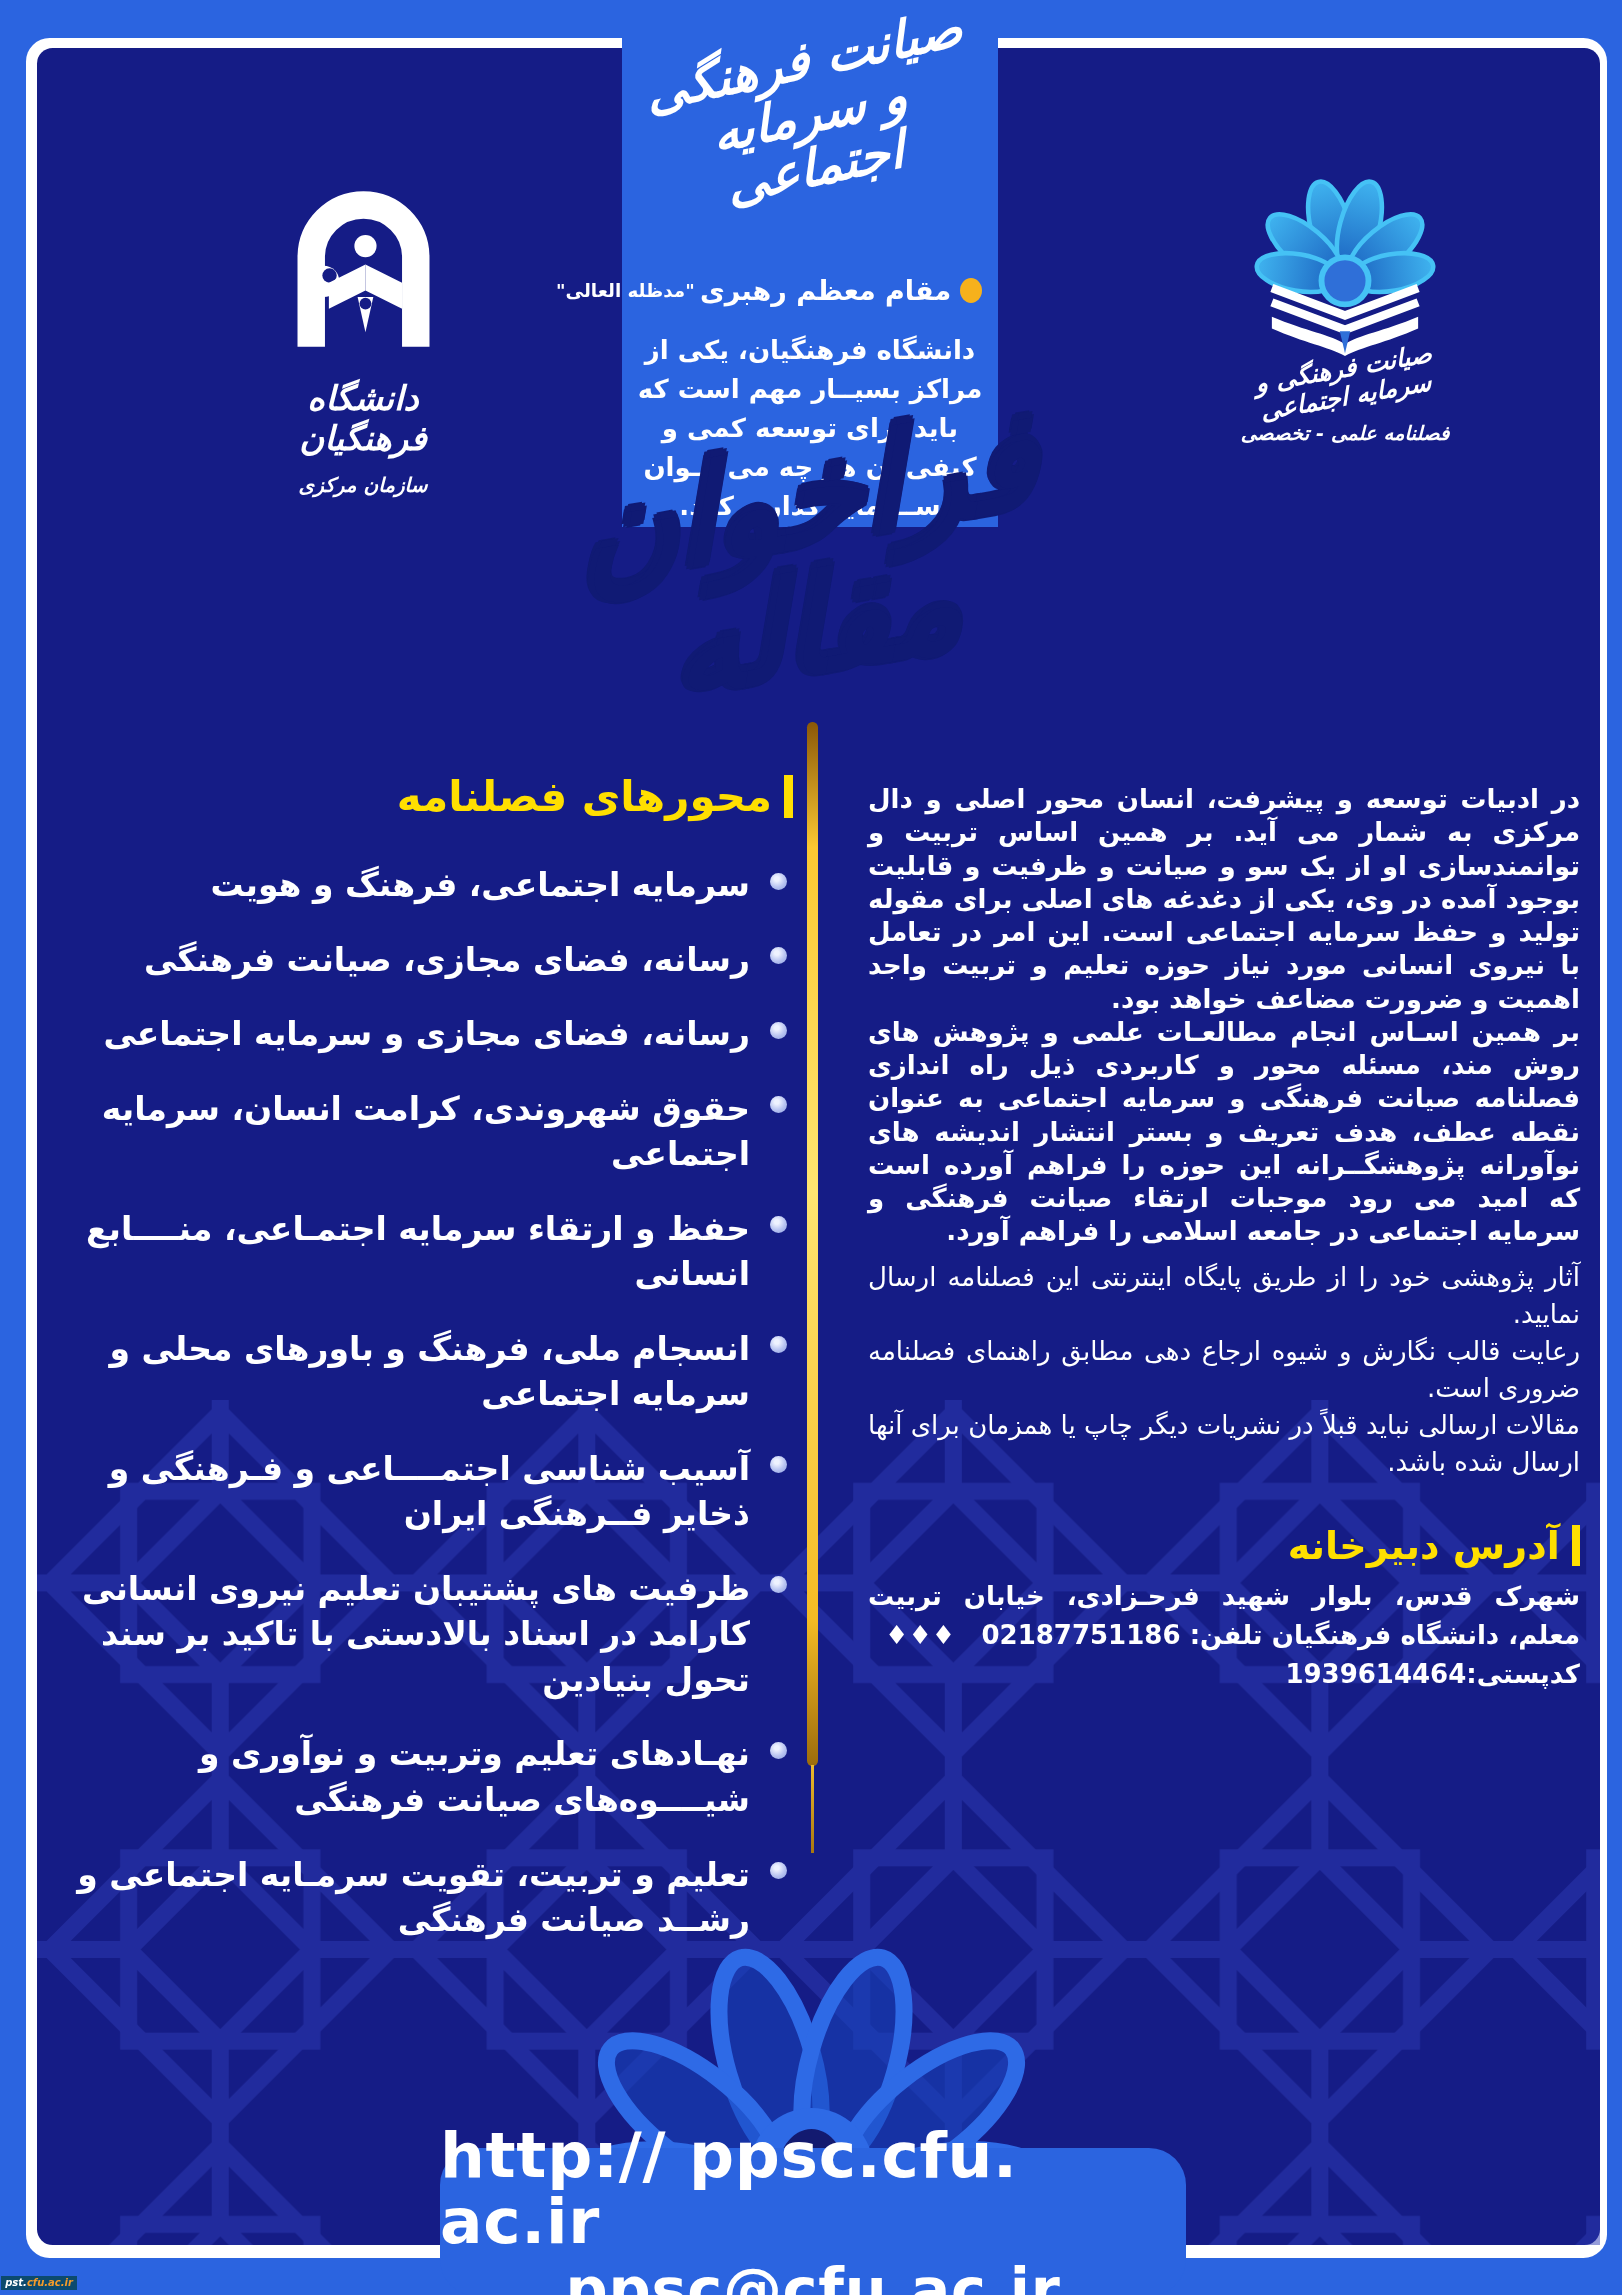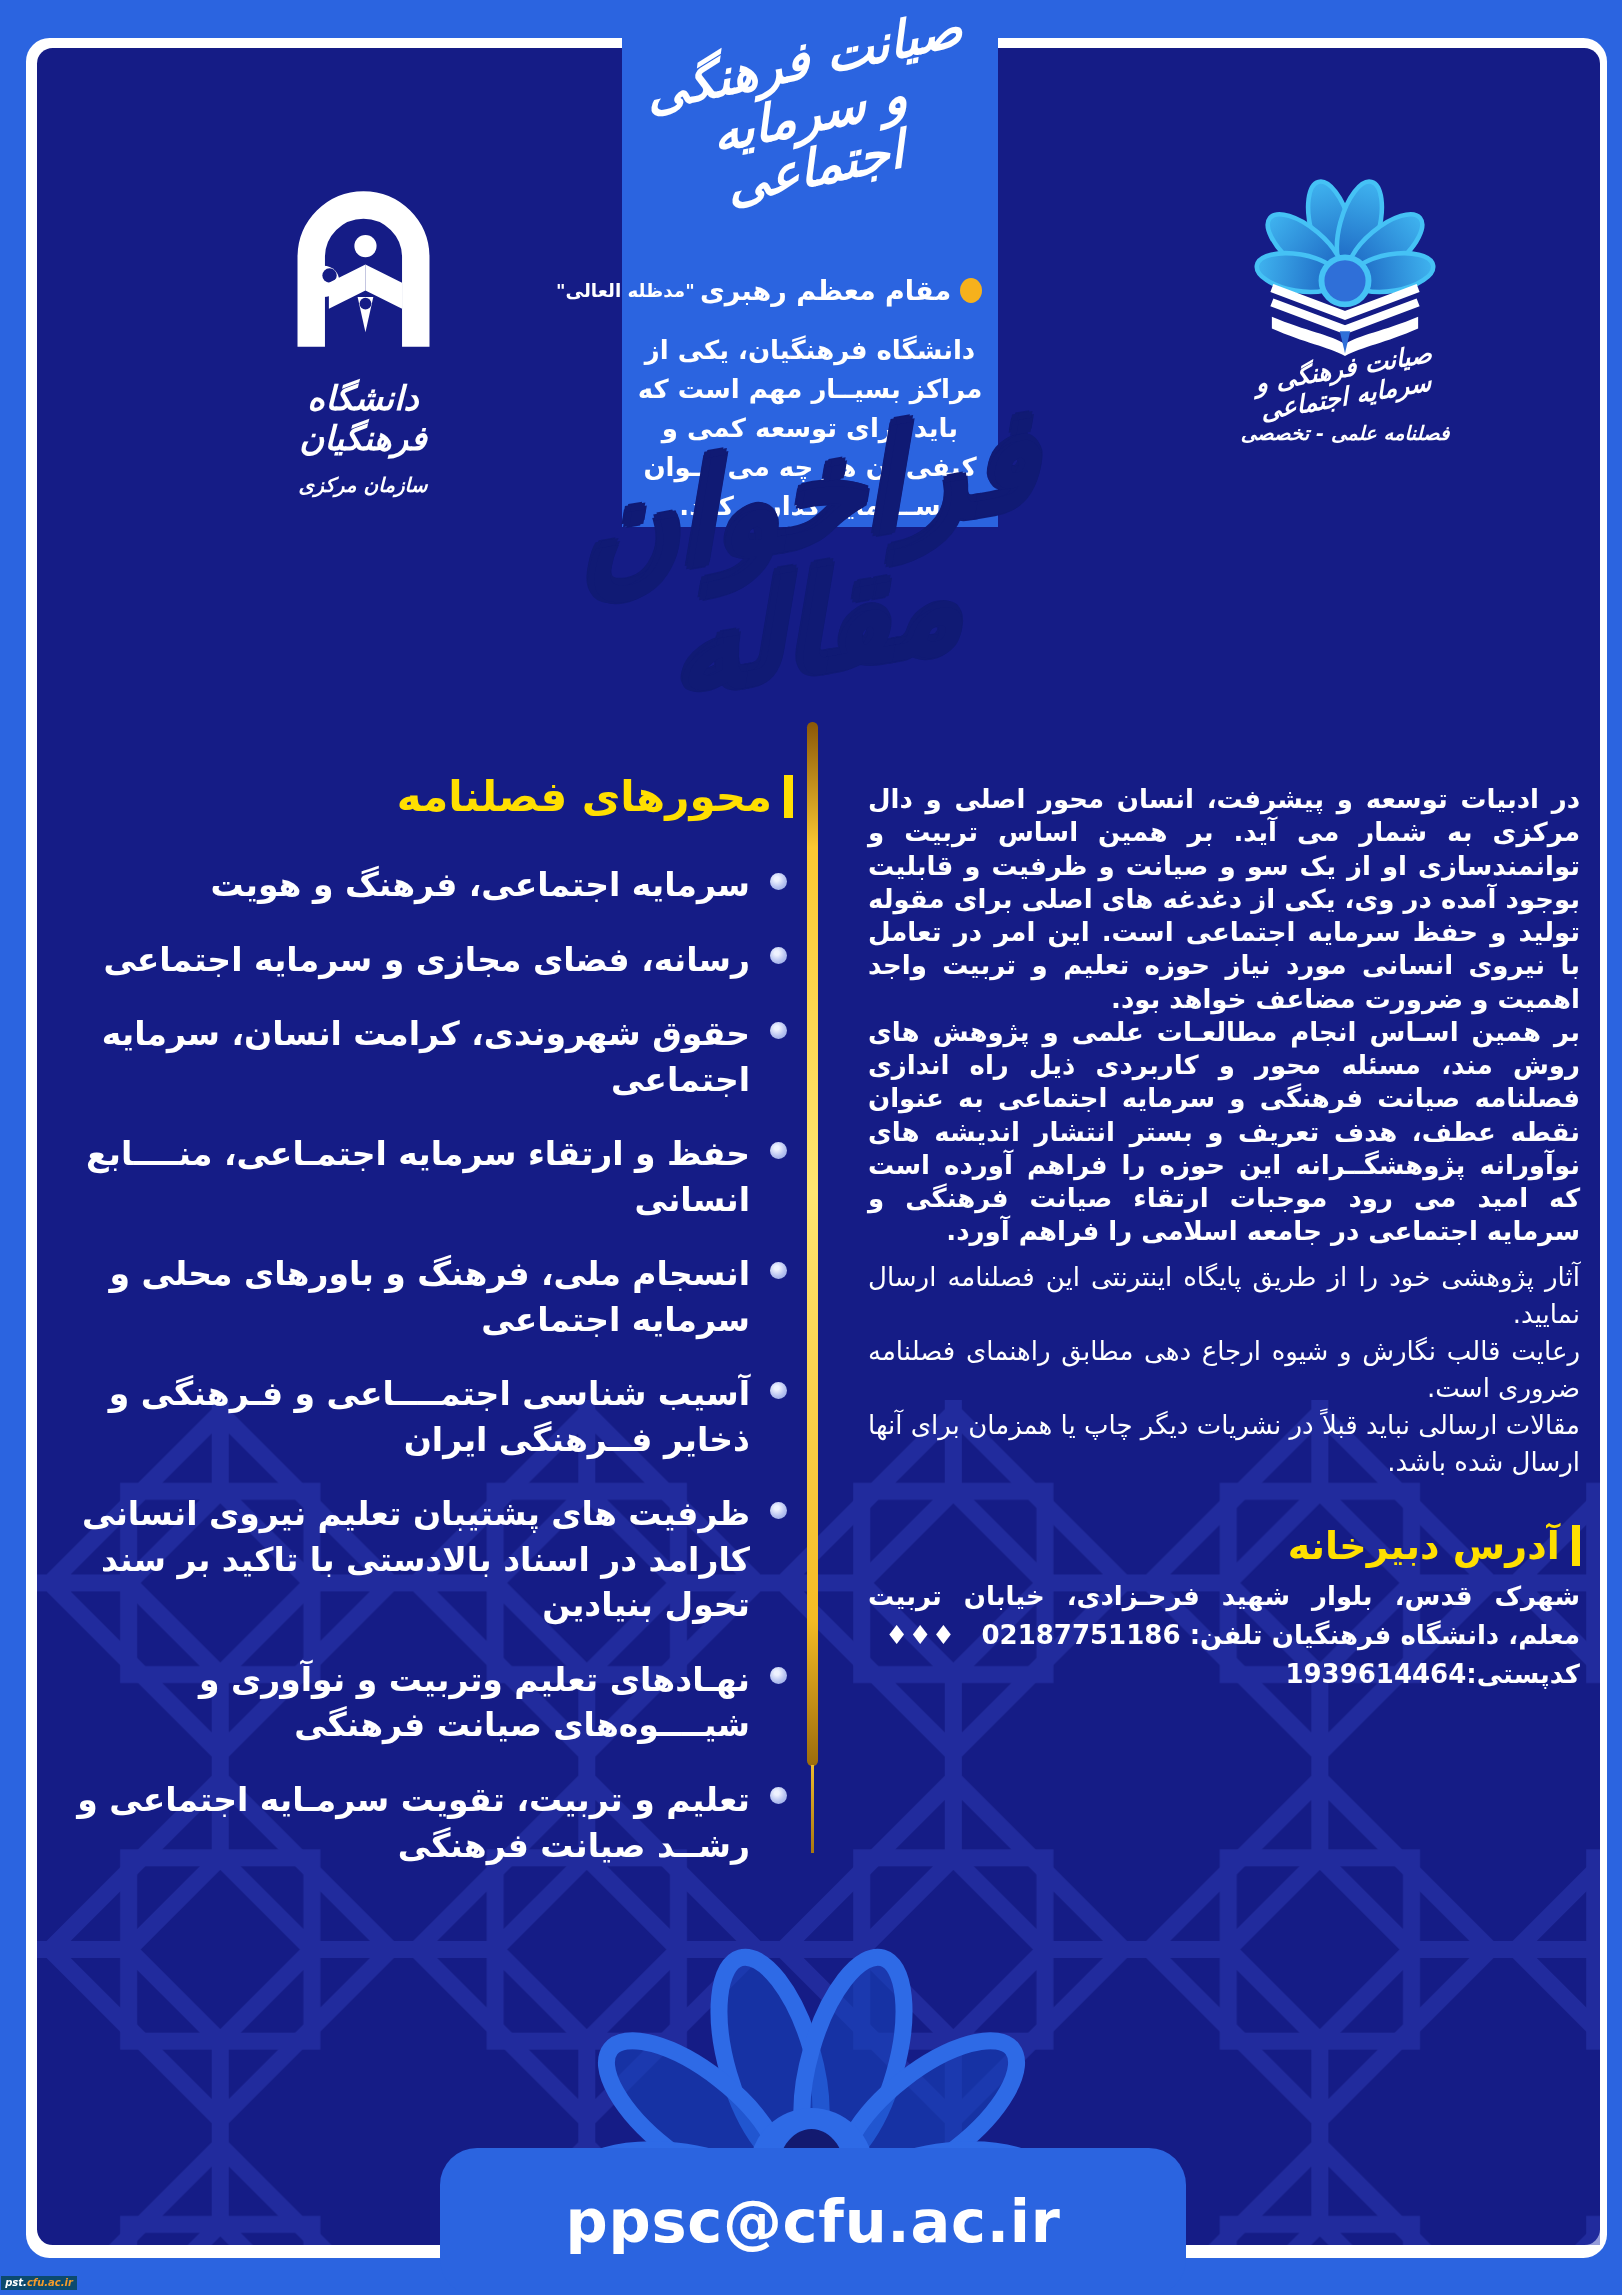--- a/index.html
+++ b/index.html
@@ -187,20 +187,21 @@
   <div class="divider"></div>
   <div class="divider-thin"></div>
 
   <div class="topics">
     <div class="sec-head">
       <span class="head-bar"></span>
       <span>محورهای فصلنامه</span>
     </div>
     <ul>
       <li><span class="bullet"></span><span>سرمایه اجتماعی، فرهنگ و هویت</span></li>
+      <li><span class="bullet"></span><span>رسانه، فضای مجازی، صیانت فرهنگی</span></li>
       <li><span class="bullet"></span><span>رسانه، فضای مجازی و سرمایه اجتماعی</span></li>
       <li><span class="bullet"></span><span>حقوق شهروندی، کرامت انسان، سرمایه اجتماعی</span></li>
       <li><span class="bullet"></span><span>حفظ و ارتقاء سرمایه اجتمـاعی، منــــابع انسانی</span></li>
       <li><span class="bullet"></span><span>انسجام ملی، فرهنگ و باورهای محلی و سرمایه اجتماعی</span></li>
       <li><span class="bullet"></span><span>آسیب شناسی اجتمــــاعی و فـرهنگی و ذخایر فــرهنگی ایران</span></li>
       <li><span class="bullet"></span><span>ظرفیت های پشتیبان تعلیم نیروی انسانی کارامد در اسناد بالادستی با تاکید بر سند تحول بنیادین</span></li>
       <li><span class="bullet"></span><span>نهـادهای تعلیم وتربیت و نوآوری و شیــــوه‌های صیانت فرهنگی</span></li>
       <li><span class="bullet"></span><span>تعلیم و تربیت، تقویت سرمـایه اجتماعی و رشــد صیانت فرهنگی</span></li>
     </ul>
   </div>
@@ -222,20 +223,21 @@
     <p class="addr">
       <span>شهرک قدس، بلوار شهید فرحـزادی، خیابان تربیت معلم، دانشگاه فرهنگیان</span>
       <span>تلفن:</span>
       <span>02187751186</span>
       <span class="diamonds">♦♦♦</span>
       <span>کدپستی:</span><span>1939614464</span>
     </p>
   </div>
 
   <div class="url-box">
+    <div class="url-line">http:// ppsc.cfu. ac.ir</div>
     <div class="email-line">ppsc@cfu.ac.ir</div>
   </div>
 
   <div class="watermark">
     <span class="wm-prefix">pst.</span><span class="wm-domain">cfu.ac.ir</span>
   </div>
 
 </div>
 
 

